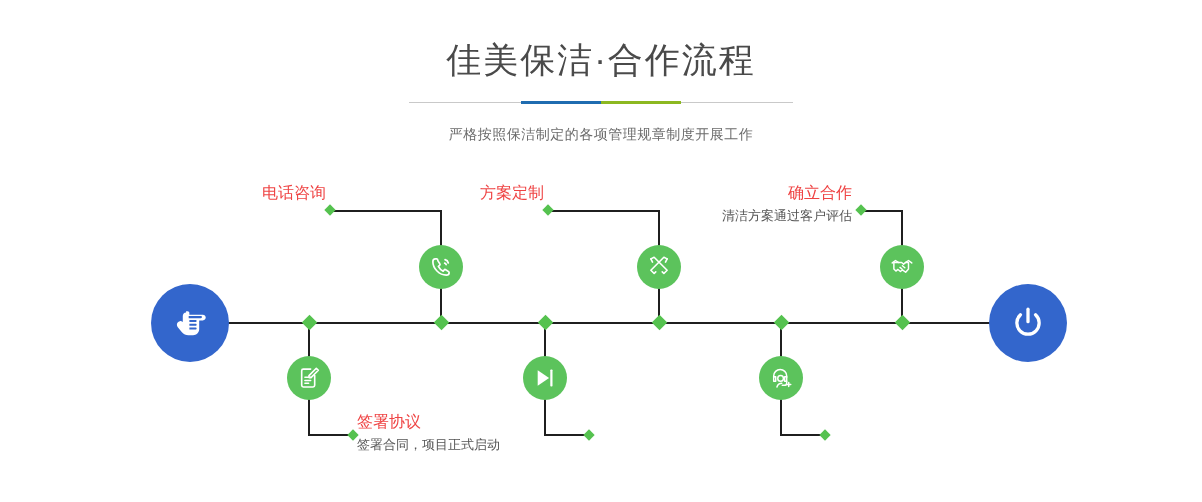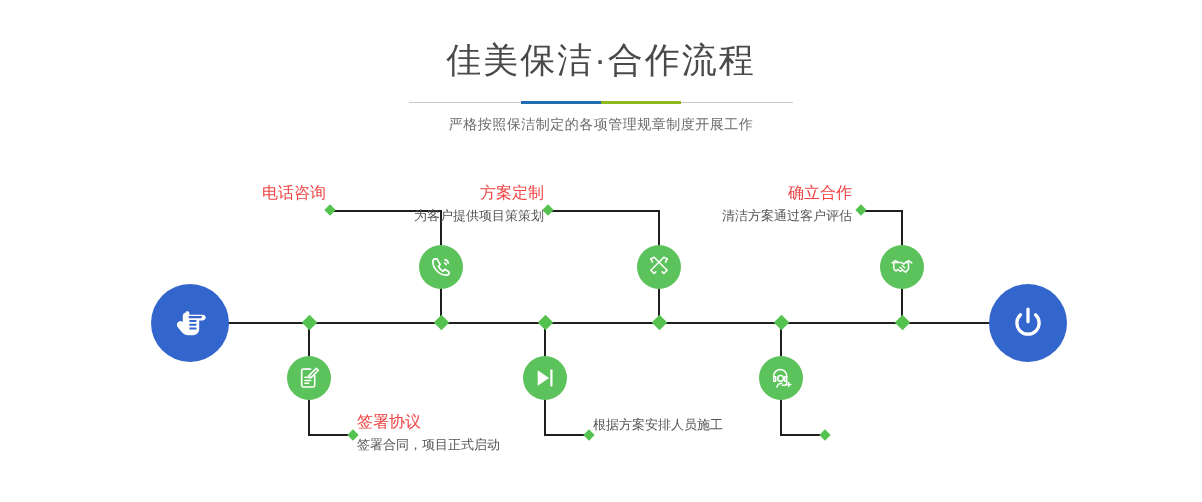--- a/index.html
+++ b/index.html
@@ -17,21 +17,21 @@
   .title{
     font-size:35px;line-height:40px;color:#4a4a4a;
     letter-spacing:2px;font-weight:normal;
     margin:0;padding-top:40px;
   }
   .rule-wrap{position:relative;width:384px;height:3px;margin:21px auto 0;}
   .rule-base{position:absolute;left:0;top:1px;width:384px;height:1px;background:#c9c9c9;}
   .rule-blue{position:absolute;left:112px;top:0;width:80px;height:3px;background:#1f6cb0;}
   .rule-green{position:absolute;left:192px;top:0;width:80px;height:3px;background:#8cb820;}
   .subtitle{
-    font-size:14px;color:#6b6b6b;margin:0;padding-top:12px;letter-spacing:.5px;
+    font-size:14px;color:#6b6b6b;margin:10px;padding-top:12px;letter-spacing:.5px;
   }
 
   
   .flow{position:absolute;left:0;top:155px;width:1202px;height:347px;}
 
   
   .axis{position:absolute;left:162px;top:167px;width:878px;height:2px;background:#1f1f1f;}
 
   
   .endcap{
@@ -165,39 +165,37 @@
           <svg width="26" height="26" viewBox="0 0 64 64" fill="none" stroke="#ffffff" stroke-width="4" stroke-linecap="round" stroke-linejoin="round">
             <path d="M12 12l8-4 32 32-8 8-4-4"></path>
             <path d="M12 12l4 8"></path>
             <path d="M52 12l-8-4-32 32 8 8 4-4"></path>
             <path d="M52 12l-4 8"></path>
           </svg>
         </span>
       </div>
       <div class="lbl up" style="left:-360px;top:28px;width:245px;">
         <div class="t">方案定制</div>
-        <div class="d">为客户提供项目策策划</div>
       </div>
     </div>
 
     <div class="node" style="left:545px;top:0;">
       <div class="diamond"></div>
       <div class="vline" style="top:167px;height:114px;"></div>
       <div class="harm" style="left:0;top:279px;width:44px;"></div>
       <div class="dot" style="left:40px;top:276px;"></div>
       <div class="bubble" style="top:201px;">
         <span>
           <svg width="26" height="26" viewBox="0 0 64 64" fill="#ffffff">
             <path d="M14 13l28 19-28 19z"></path>
             <rect x="45" y="11" width="5.5" height="42" rx="2"></rect>
           </svg>
         </span>
       </div>
       <div class="lbl dn" style="left:48px;top:257px;width:250px;">
-        <div class="d">根据方案安排人员施工</div>
       </div>
     </div>
 
     <div class="node" style="left:902px;top:0;">
       <div class="diamond"></div>
       <div class="vline" style="top:55px;height:112px;"></div>
       <div class="harm" style="left:-41px;top:55px;width:42px;"></div>
       <div class="dot" style="left:-45px;top:51px;"></div>
       <div class="bubble" style="top:90px;">
         <span>

